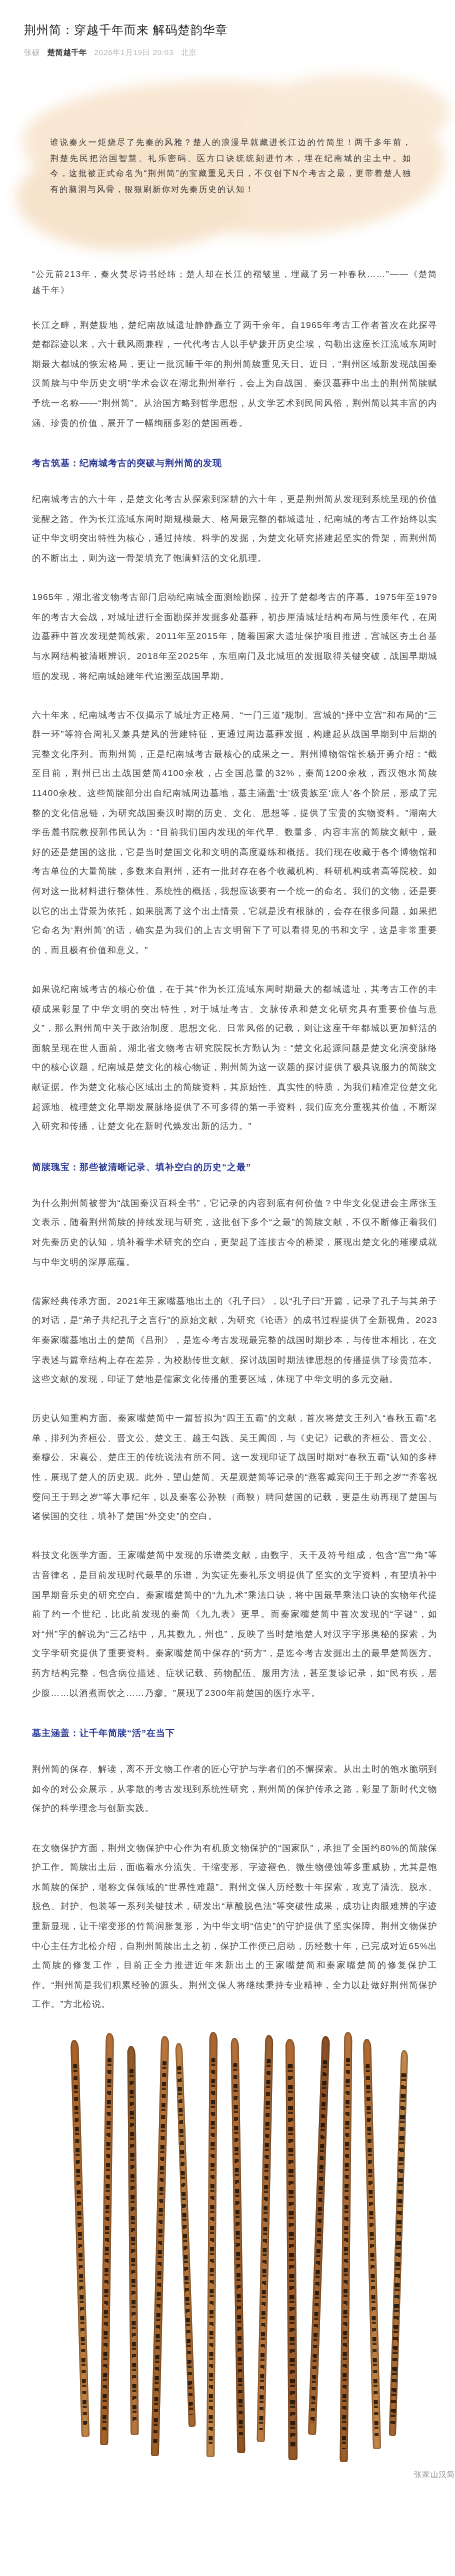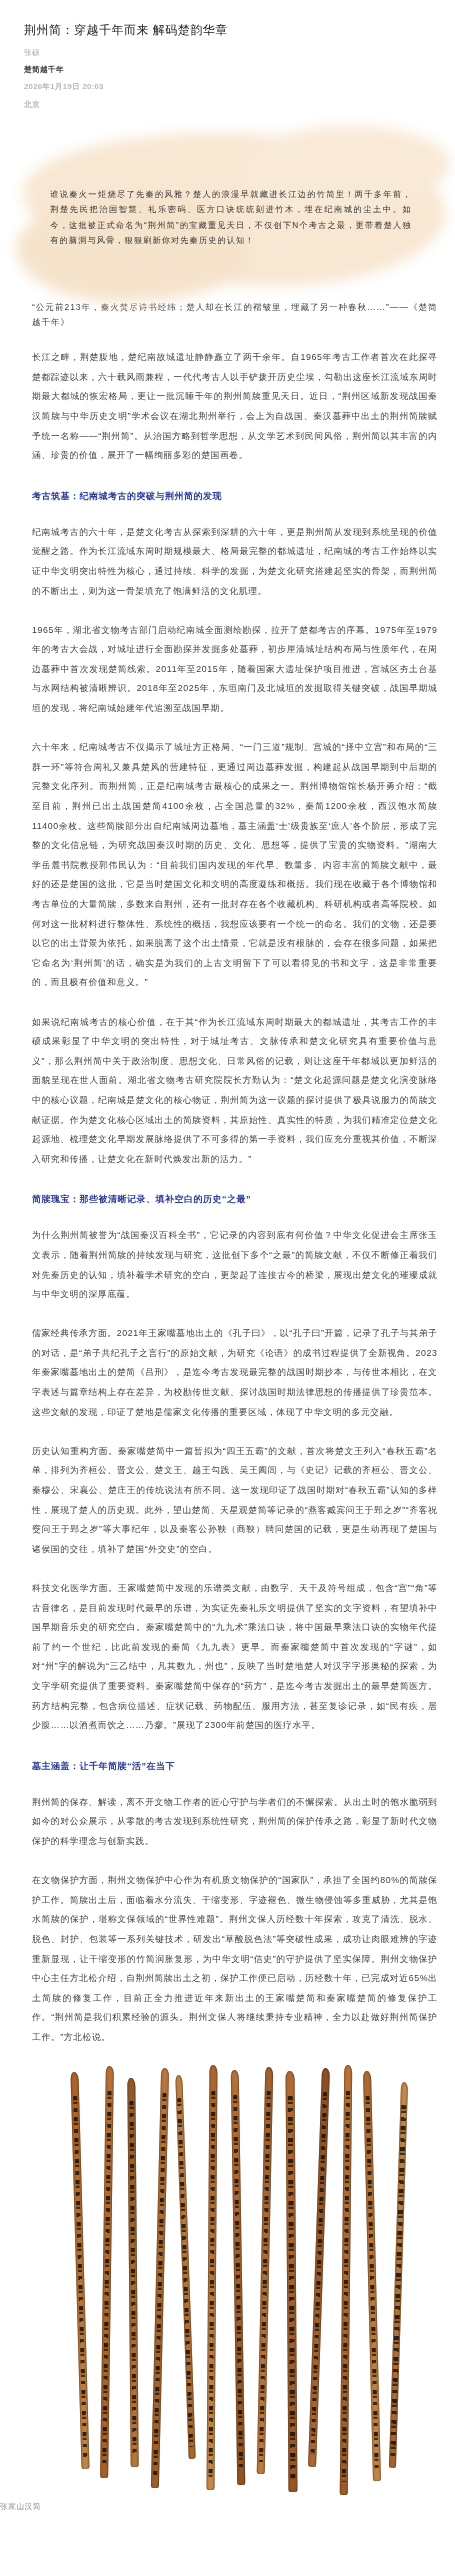--- a/index.html
+++ b/index.html
@@ -2,39 +2,39 @@
 <html style="font-size:8.2px"><head>
 <meta charset="utf-8">
 <style>
   html,body{margin:0;padding:0;background:#ffffff;}
   body{width:455px;font-family:"Liberation Sans","DejaVu Sans",sans-serif;color:#3c3c3c;}
   .page{width:455px;min-height:3298px;background:#fff;overflow:hidden;position:relative;}
 
   
   .header{padding:14.4px 17.5px 0 24px;}
   .title{font-size:12px;line-height:17.5px;font-weight:400;color:#161616;letter-spacing:0.5px;}
-  .byline{margin-top:8.2px;font-size:7.7px;color:#b3b3b3;display:flex;gap:7.2px;letter-spacing:0.3px;flex-direction:column;}
+  .byline{margin-top:8.2px;font-size:7.7px;color:#b3b3b3;display:flex;gap:7.2px;letter-spacing:0.3px;}
   .byline .author{color:#a9a9a9;}
   .byline .account{color:#3d3d3d;font-weight:600;}
-  .byline .dt,.byline .loc{color:#b7b7b7;font-weight:bold;}
+  .byline .dt,.byline .loc{color:#b7b7b7;}
 
   
   .intro-wrap{position:relative;margin:23px 10.3px 0 10.3px;}
   .blob{position:absolute;left:12.4px;right:0;top:0;bottom:9.3px;background:#f8e7d2;
         border-radius:46% 54% 40% 60% / 38% 52% 48% 62%;filter:blur(6.2px);}
   .blob:before{content:"";position:absolute;left:-7.2px;top:40%;width:55%;height:70%;
         background:#f6e3cc;border-radius:60% 40% 55% 45%/50% 60% 40% 50%;}
   .blob:after{content:"";position:absolute;right:-5.2px;top:-6.2px;width:48%;height:55%;
         background:#f9ead8;border-radius:50% 50% 60% 40%/55% 45% 60% 40%;}
   .intro-text{position:relative;z-index:1;padding:54px 33px 47px 40px;
         font-size:8.2px;line-height:15.5px;letter-spacing:1.1px;color:#333;text-align:justify;}
 
   
   .content{padding:0 17.5px 0 32px;}
-  .quote{margin-top:4px;font-size:8.5px;line-height:15.5px;letter-spacing:1px;color:#3d3d3d;text-align:justify;}
+  .quote{margin-top:23px;font-size:8.5px;line-height:15.5px;letter-spacing:1px;color:#3d3d3d;text-align:justify;}
   .para{margin:19.6px 0 0 0;font-size:8.8px;line-height:19.6px;letter-spacing:0.6px;text-align:justify;color:#3c3c3c;}
   .para.first{margin-top:17.5px;}
   .sec-heading{margin:24px 0 0 0;font-size:9px;line-height:13.4px;font-weight:700;color:#2c3a96;letter-spacing:0.5px;}
 
   
   .fig-slips{margin-top:17.5px;height:428px;position:relative;}
   .slips-row{position:absolute;left:76px;top:0;width:326px;height:100%;
              display:flex;justify-content:space-between;align-items:flex-start;}
   .slip{position:relative;width:7.7px;border-radius:45% 55% 2.1px 2.1px/7.2px 8.2px 2.6px 2.6px;
         box-shadow:inset 0.8px 0 1.5px rgba(80,40,12,.55), inset -0.8px 0 1.5px rgba(60,30,8,.5);}
@@ -49,21 +49,21 @@
   .slip:nth-child(4){height:420px;margin-top:3.1px;background:linear-gradient(#b9773f,#9c5f28);transform:rotate(1.4deg);}
   .slip:nth-child(5){height:384px;margin-top:10.3px;background:linear-gradient(#c08346,#a86830);transform:rotate(-2deg);width:6.7px;}
   .slip:nth-child(6){height:425px;margin-top:0;background:linear-gradient(#aa6530,#c38a4c);transform:rotate(.4deg);}
   .slip:nth-child(7){height:415px;margin-top:5.2px;background:linear-gradient(#b5713a,#8f5424);transform:rotate(-.9deg);}
   .slip:nth-child(8){height:407px;margin-top:2.1px;background:linear-gradient(#9c6130,#bc7c42);transform:rotate(1.2deg);}
   .slip:nth-child(9){height:421px;margin-top:6.2px;background:linear-gradient(#b06c34,#95572a);transform:rotate(-.4deg);width:8.8px;}
   .slip:nth-child(10){height:399px;margin-top:3.1px;background:linear-gradient(#8a4f26,#aa6a34);transform:rotate(2deg);}
   .slip:nth-child(11){height:430px;margin-top:0;background:linear-gradient(#b5743c,#9a5d2b);transform:rotate(.6deg);}
   .slip:nth-child(12){height:410px;margin-top:6.2px;background:linear-gradient(#ad6a32,#c28648);transform:rotate(-1.4deg);}
   .slip:nth-child(13){height:386px;margin-top:17.5px;background:linear-gradient(#c28a4d,#a3652e);transform:rotate(1.8deg);width:7.2px;}
-  .fig-caption{margin-top:9.3px;text-align:left;font-size:7.7px;color:#8f8f8f;letter-spacing:0.5px;}
+  .fig-caption{margin-top:9.3px;text-align:right;font-size:7.7px;color:#8f8f8f;letter-spacing:0.5px;}
 </style>
 </head>
 <body>
 
 <div class="page">
 
   <div class="header">
     <h1 class="title">荆州简：穿越千年而来 解码楚韵华章</h1>
     <div class="byline">
       <span class="author">张硕</span>

